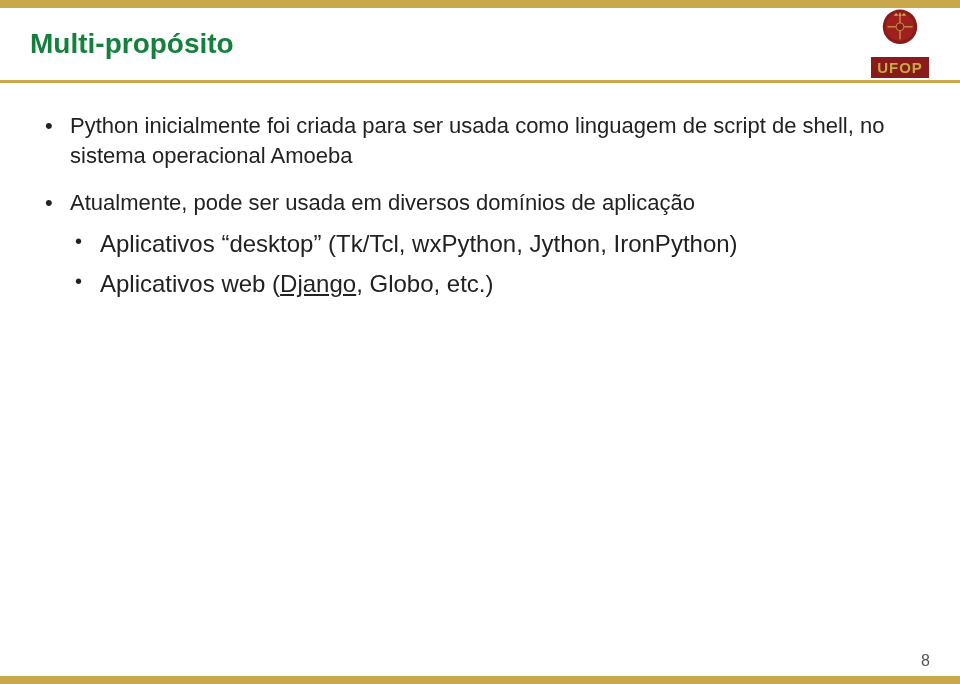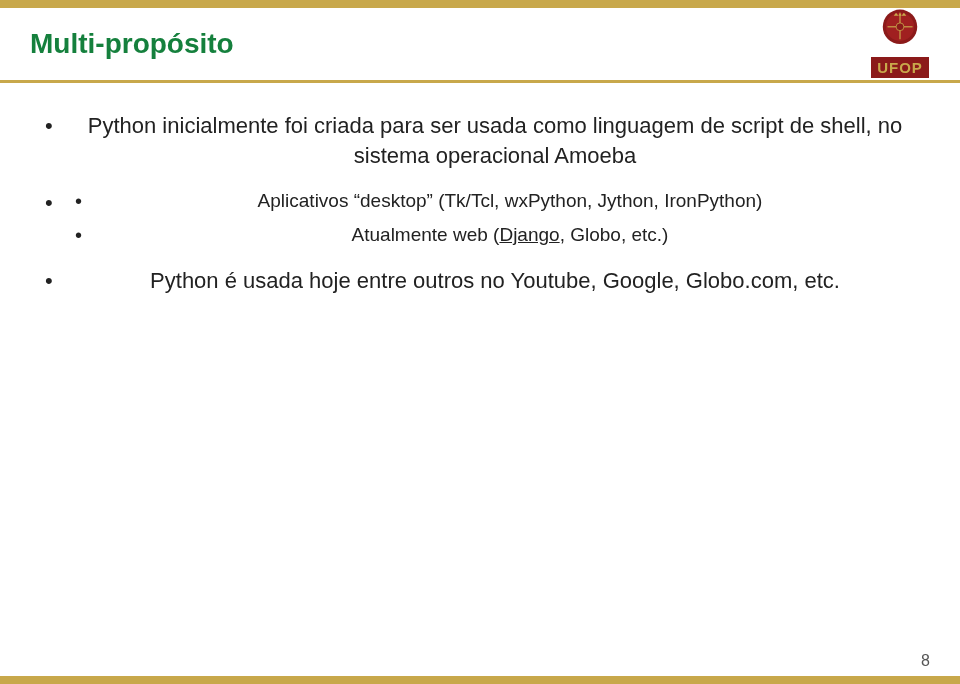--- a/index.html
+++ b/index.html
@@ -71,21 +71,20 @@
     }
 
     
     .content {
       position: absolute;
       top: 91px;
       left: 30px;
       right: 30px;
       bottom: 40px;
       padding: 20px 10px;
-      text-align: center;
     }
 
     .bullet-list {
       list-style: none;
       padding: 0;
     }
 
     .bullet-list > li {
       position: relative;
       padding-left: 30px;
@@ -107,21 +106,21 @@
     .sub-bullet-list {
       list-style: none;
       padding: 0;
       margin-top: 10px;
     }
 
     .sub-bullet-list li {
       position: relative;
       padding-left: 30px;
       margin-bottom: 8px;
-      font-size: 19px;
+      font-size: 24px;
       color: #222222;
       line-height: 1.35;
     }
 
     .sub-bullet-list li::before {
       content: '•';
       position: absolute;
       left: 5px;
       top: 0;
       font-size: 20px;
@@ -184,30 +183,28 @@
   </svg>
   <div class="logo-text-ufop">UFOP</div>
 </div>
 
 <div class="content">
   <ul class="bullet-list">
     <li>
       <span>Python inicialmente foi criada para ser usada como linguagem de script de shell, no sistema operacional Amoeba</span>
     </li>
     <li>
+      <span>Atualmente, pode ser usada em diversos domínios de aplicação</span>
       <ul class="sub-bullet-list">
         <li>
           <span>Aplicativos “desktop” (Tk/Tcl,  wxPython, Jython, IronPython)</span>
         </li>
         <li>
-          <span>Atualmente web (</span><span class="underline-bold">Django</span><span>, Globo, etc.)</span>
+          <span>Aplicativos web (</span><span class="underline-bold">Django</span><span>, Globo, etc.)</span>
         </li>
       </ul>
     </li>
-    <li>
-      <span>Python é usada hoje entre outros no Youtube, Google, Globo.com, etc.</span>
-    </li>
   </ul>
 </div>
 
 <div class="bottom-bar"></div>
 
 <div class="page-number">8</div>
 
 </body></html>

